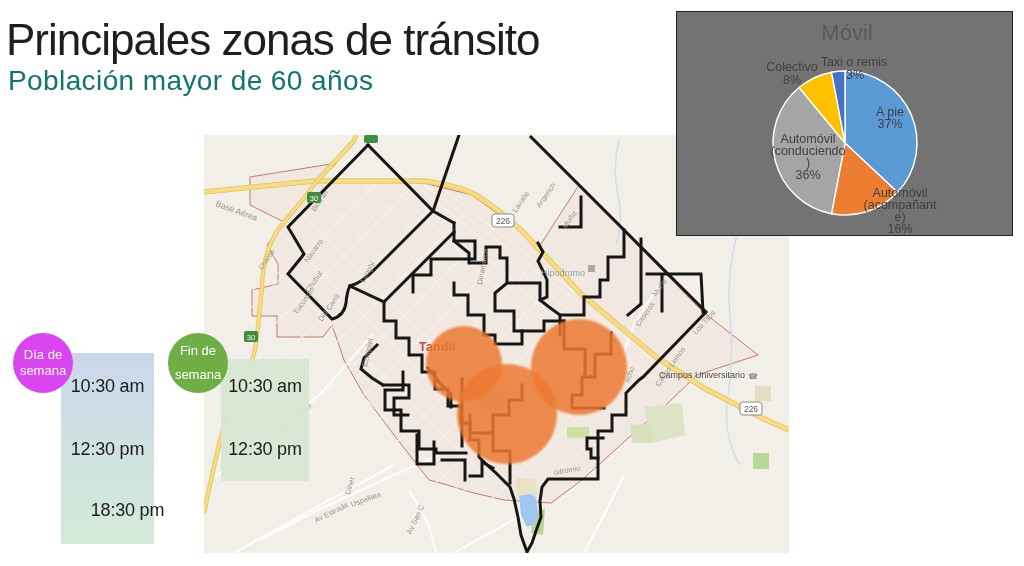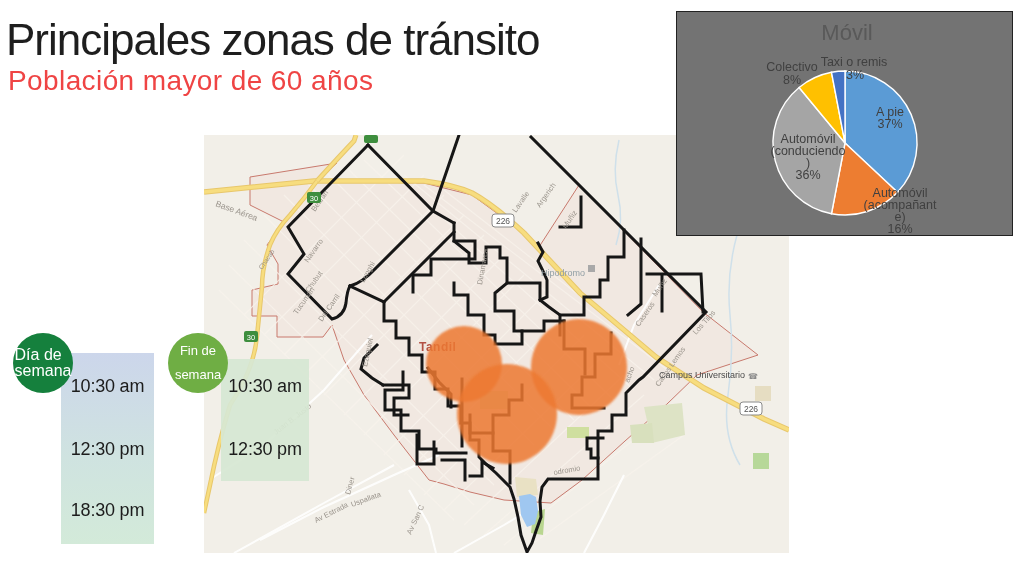--- a/index.html
+++ b/index.html
@@ -5,21 +5,21 @@
   html,body{margin:0;padding:0;}
   body{width:1024px;height:566px;background:#ffffff;position:relative;overflow:hidden;
        font-family:"Liberation Sans",sans-serif;}
   .abs{position:absolute;}
 </style>
 </head>
 <body>
 
 <div class="abs" id="title" style="left:6px;top:15px;font-size:44px;color:#1e1e1e;letter-spacing:-1px;white-space:nowrap;text-align:center;">Principales zonas de tránsito</div>
 
-<div class="abs" id="subtitle" style="left:8px;top:65px;font-size:28px;color:#ef4444;letter-spacing:0.4px;white-space:nowrap;">Población mayor de 60 años</div>
+<div class="abs" id="subtitle" style="left:8px;top:65px;font-size:28px;color:#0f766e;letter-spacing:0.4px;white-space:nowrap;">Población mayor de 60 años</div>
 
 <svg class="abs" id="map" style="left:204px;top:135px" width="585" height="418" viewBox="0 0 585 418">
   <defs>
       <filter id="cblur" x="-20%" y="-20%" width="140%" height="140%">
         <feGaussianBlur stdDeviation="1.3"></feGaussianBlur>
       </filter>
     </defs>
 
   <rect x="0" y="0" width="585" height="418" fill="#f2efe8"></rect>
 
@@ -228,27 +228,27 @@
   </g>
 </svg>
 </div>
 
 <div class="abs" id="bluepanel" style="left:61px;top:353px;width:93px;height:191px;background:linear-gradient(180deg,#ccd6eb 0%,#cfe3e0 55%,#d3ead9 100%);"></div>
 
 <div class="abs" style="left:61px;top:376px;width:93px;text-align:center;font-size:18px;letter-spacing:-0.2px;color:#1c1c1c;">10:30 am</div>
 
 <div class="abs" style="left:61px;top:439px;width:93px;text-align:center;font-size:18px;letter-spacing:-0.2px;color:#1c1c1c;">12:30 pm</div>
 
-<div class="abs" style="left:61px;top:500px;width:93px;text-align:center;font-size:18px;letter-spacing:-0.2px;color:#1c1c1c;">18:30 pm</div>
+<div class="abs" style="left:61px;top:500px;width:93px;text-align:center;font-size:18px;letter-spacing:-0.2px;color:#1c1c1c;padding-left:20px;">18:30 pm</div>
 
 <div class="abs" id="greenpanel" style="left:221px;top:359px;width:88px;height:122px;background:rgba(214,231,211,0.93);"></div>
 
 <div class="abs" style="left:221px;top:376px;width:88px;text-align:center;font-size:18px;letter-spacing:-0.2px;color:#1c1c1c;">10:30 am</div>
 
 <div class="abs" style="left:221px;top:439px;width:88px;text-align:center;font-size:18px;letter-spacing:-0.2px;color:#1c1c1c;">12:30 pm</div>
 
-<div class="abs" id="bluecircle" style="left:13px;top:333px;width:60px;height:60px;border-radius:50%;background:#15803d;color:#fff;font-size:16px;text-align:left;line-height:16px;display:flex;align-items:center;justify-content:center;">
+<div class="abs" id="bluecircle" style="left:13px;top:333px;width:60px;height:60px;border-radius:50%;background:#d946ef;color:#fff;font-size:13px;text-align:center;line-height:16px;display:flex;align-items:center;justify-content:center;">
     <span>Día de<br>semana</span>
   </div>
 
 <div class="abs" id="greencircle" style="left:168px;top:333px;width:60px;height:60px;border-radius:50%;background:#6fae44;color:#fff;font-size:13px;text-align:center;line-height:24px;display:flex;align-items:center;justify-content:center;">
     <span>Fin de<br>semana</span>
   </div>
 
 </body></html>

